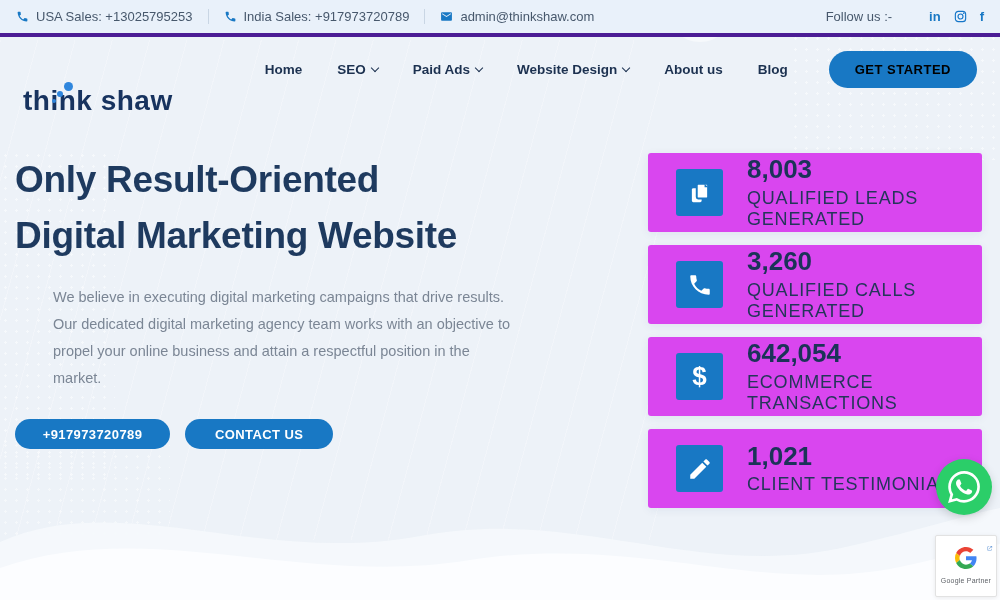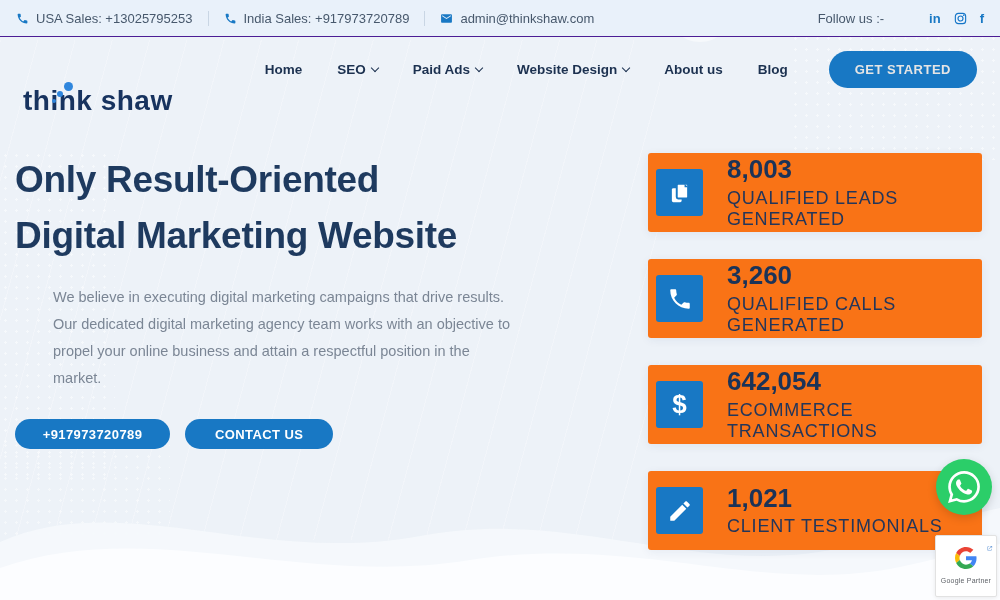--- a/index.html
+++ b/index.html
@@ -16,63 +16,63 @@
   .dots-l  { left:0; top:150px; width:115px; height:330px; }
   .dots-bl { left:0; top:440px; width:170px; height:95px; opacity:.45; }
   .lines { left:0; top:40px; width:660px; height:500px; opacity:.38;
            background:repeating-linear-gradient(105deg, rgba(255,255,255,.7) 0 1px, transparent 1px 36px); }
   .ring  { left:668px; top:-22px; width:64px; height:64px; border:9px solid rgba(255,255,255,.5);
            border-radius:50%; }
   .waves { left:0; bottom:0; width:1000px; height:130px; }
 
   
   .topbar { position:relative; z-index:2; height:37px; background:#e9f1fa;
-            border-bottom:1px solid #4c1d95; display:flex; align-items:center;
+            border-bottom:4px solid #4c1d95; display:flex; align-items:center;
             padding:0 16px; font-size:13px; color:var(--topbar-text,#47586c); }
   .tb-item { display:flex; align-items:center; gap:7px; cursor:pointer; }
   .tb-item svg { width:13px; height:13px; fill:var(--blue,#1878c4); }
   .tb-sep { width:1px; height:15px; background:#c9d6e4; margin:0 15px; }
-  .tb-right { margin-left:auto; display:flex; align-items:center; gap:13px; }
+  .tb-right { margin-left:auto; display:flex; align-items:center; gap:5px; }
   .social { display:flex; align-items:center; gap:13px;padding-left:32px; }
   .social .txt-icon { color:var(--blue,#1878c4); font-weight:800; font-size:13px; cursor:pointer; }
   .social svg { width:13px; height:13px; cursor:pointer; }
 
   
   .header { position:relative; z-index:2; height:66px; }
   .logo { position:absolute; left:23px; top:50px; cursor:pointer; }
   .logo-text { font-size:28px; font-weight:700; color:#17335f; letter-spacing:.5px; line-height:1; }
   .logo-dot { position:absolute; border-radius:50%; background:#2f86dd; }
   .d1 { width:4px; height:4px; left:29px; top:12px; }
   .d2 { width:6px; height:6px; left:34px; top:4px; }
   .d3 { width:9px; height:9px; left:41px; top:-5px; }
   .nav { position:absolute; right:23px; top:14px; display:flex; align-items:center; gap:35px; }
   .nav-item { font-size:13.5px; font-weight:700; color:#1c3150; cursor:pointer;
               display:flex; align-items:center; white-space:nowrap; }
   .caret { display:inline-block; width:6px; height:6px; border-right:1.7px solid #1c3150;
            border-bottom:1.7px solid #1c3150; transform:rotate(45deg); margin-left:6px; margin-top:-3px; }
-  .cta-btn { margin-left:6px; background:var(--blue,#1878c4); color:#e5e5e5; border:none; cursor:pointer;
+  .cta-btn { margin-left:6px; background:var(--blue,#1878c4); color:#000000; border:none; cursor:pointer;
              height:37px; padding:0 26px; border-radius:19px; font-size:13px; font-weight:700;
              letter-spacing:.5px; font-family:inherit; }
 
   
   .hero-left { position:absolute; z-index:2; left:15px; top:152px; width:500px; }
   .hero-title { font-size:37px; line-height:56px; font-weight:700; color:var(--navy,#1e3a5f);
                 width:470px; letter-spacing:-.3px; }
   .hero-desc { margin-top:20px; font-size:14.5px; line-height:27px; color:var(--text-gray,#7b8695);
                max-width:505px;margin-left:38px; }
   .hero-btns { margin-top:27px; display:flex; gap:15px; }
   .pill-btn { background:var(--blue,#1878c4); color:#fff; border:none; cursor:pointer; height:30px;
               border-radius:19px; font-size:13px; font-weight:700; letter-spacing:.4px;
               font-family:inherit; padding:0 30px; }
   .pill-btn.phone { width:155px; padding:0; }
 
   
   .stats { position:absolute; z-index:2; left:648px; top:153px; width:334px; }
-  .stat-card { background:#f97316; border-radius:3px; height:79px; margin-bottom:27px;
-               display:flex; align-items:center; padding-left:8px;
+  .stat-card { background:#d946ef; border-radius:3px; height:79px; margin-bottom:13px;
+               display:flex; align-items:center; padding-left:28px;
                box-shadow:0 2px 10px rgba(30,60,120,.07); }
   .stat-icon { width:47px; height:47px; border-radius:3px; background:var(--blue,#1878c4);
                display:flex; align-items:center; justify-content:center; flex:0 0 auto; }
   .stat-icon svg { width:26px; height:26px; }
   .stat-icon .dollar { color:#fff; font-size:26px; font-weight:700; }
   .stat-text { margin-left:24px; }
   .stat-value { font-size:26px; font-weight:700; color:#1b3358; line-height:1.15; }
   .stat-label { margin-top:3px; font-size:18px; font-weight:500; color:#24365a; letter-spacing:.8px; }
 
   

